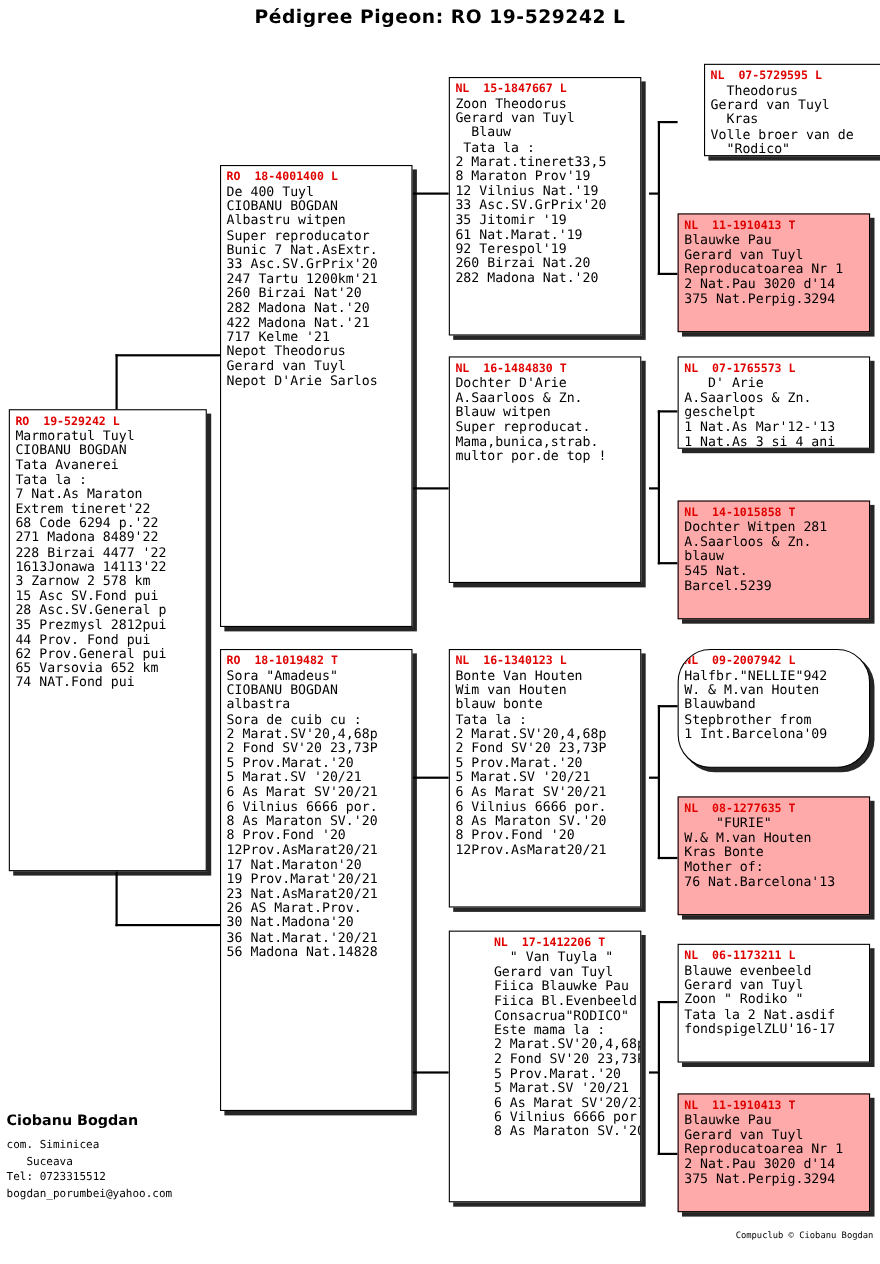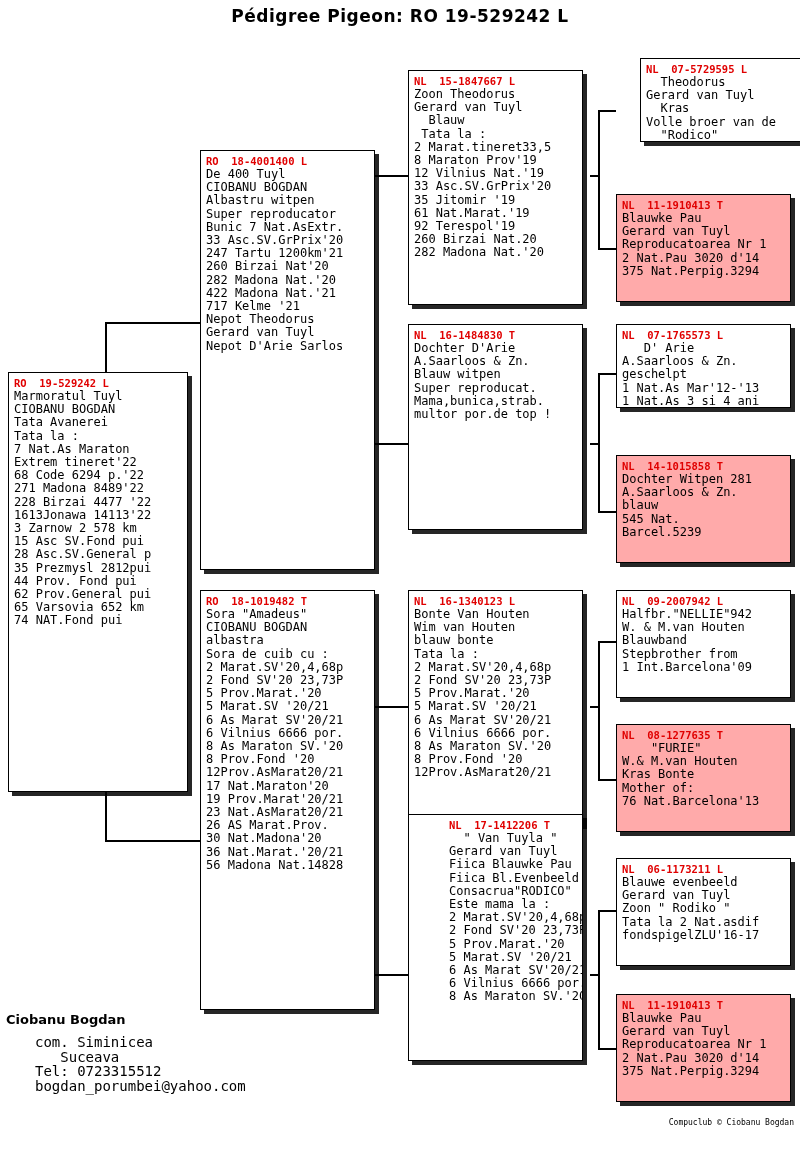--- a/index.html
+++ b/index.html
@@ -58,25 +58,24 @@
     top: 1012px;
     font-family: "DejaVu Sans", sans-serif;
     font-size: 13px;
     font-weight: bold;
     color: #000;
   }
   #footer-lines {
     position: absolute;
     left: 6px;
     top: 1035px;
-    font-size: 14px;
+    font-size: 10px;
     line-height: 14.5px;
     white-space: pre;
     color: #000;
-    margin-left: 29px;
   }
   #footer-credit {
     position: absolute;
     right: 6px;
     top: 1118px;
     font-size: 8px;
     font-weight: normal;
     color: #000;
     white-space: pre;
     text-align: right;
@@ -223,21 +222,21 @@
 2 Fond SV'20 23,73P
 5 Prov.Marat.'20
 5 Marat.SV '20/21
 6 As Marat SV'20/21
 6 Vilnius 6666 por.
 8 As Maraton SV.'20
 8 Prov.Fond '20
 12Prov.AsMarat20/21</div>
 </div>
 
-<div class="card" style="left:408px; top:814px; width:175px; height:247px;padding-left:40px;">
+<div class="card" style="left:408px; top:846px; width:175px; height:247px;padding-left:40px;">
   <div class="ring"><span class="red">NL  17-1412206 T</span></div>
   <div class="body">  " Van Tuyla "
 Gerard van Tuyl
 Fiica Blauwke Pau
 Fiica Bl.Evenbeeld
 Consacrua"RODICO"
 Este mama la :
 2 Marat.SV'20,4,68p
 2 Fond SV'20 23,73P
 5 Prov.Marat.'20
@@ -276,21 +275,21 @@
 
 <div class="card pink" style="left:616px; top:455px; width:175px; height:108px;">
   <div class="ring"><span class="red">NL  14-1015858 T</span></div>
   <div class="body">Dochter Witpen 281
 A.Saarloos &amp; Zn.
 blauw
 545 Nat.
 Barcel.5239</div>
 </div>
 
-<div class="card" style="left:616px; top:590px; width:175px; height:108px;">
+<div class="card" style="left:616px; top:590px; width:175px; height:108px;border-radius:30px;">
   <div class="ring"><span class="red">NL  09-2007942 L</span></div>
   <div class="body">Halfbr."NELLIE"942
 W. &amp; M.van Houten
 Blauwband
 Stepbrother from
 1 Int.Barcelona'09</div>
 </div>
 
 <div class="card pink" style="left:616px; top:724px; width:175px; height:108px;">
   <div class="ring"><span class="red">NL  08-1277635 T</span></div>

